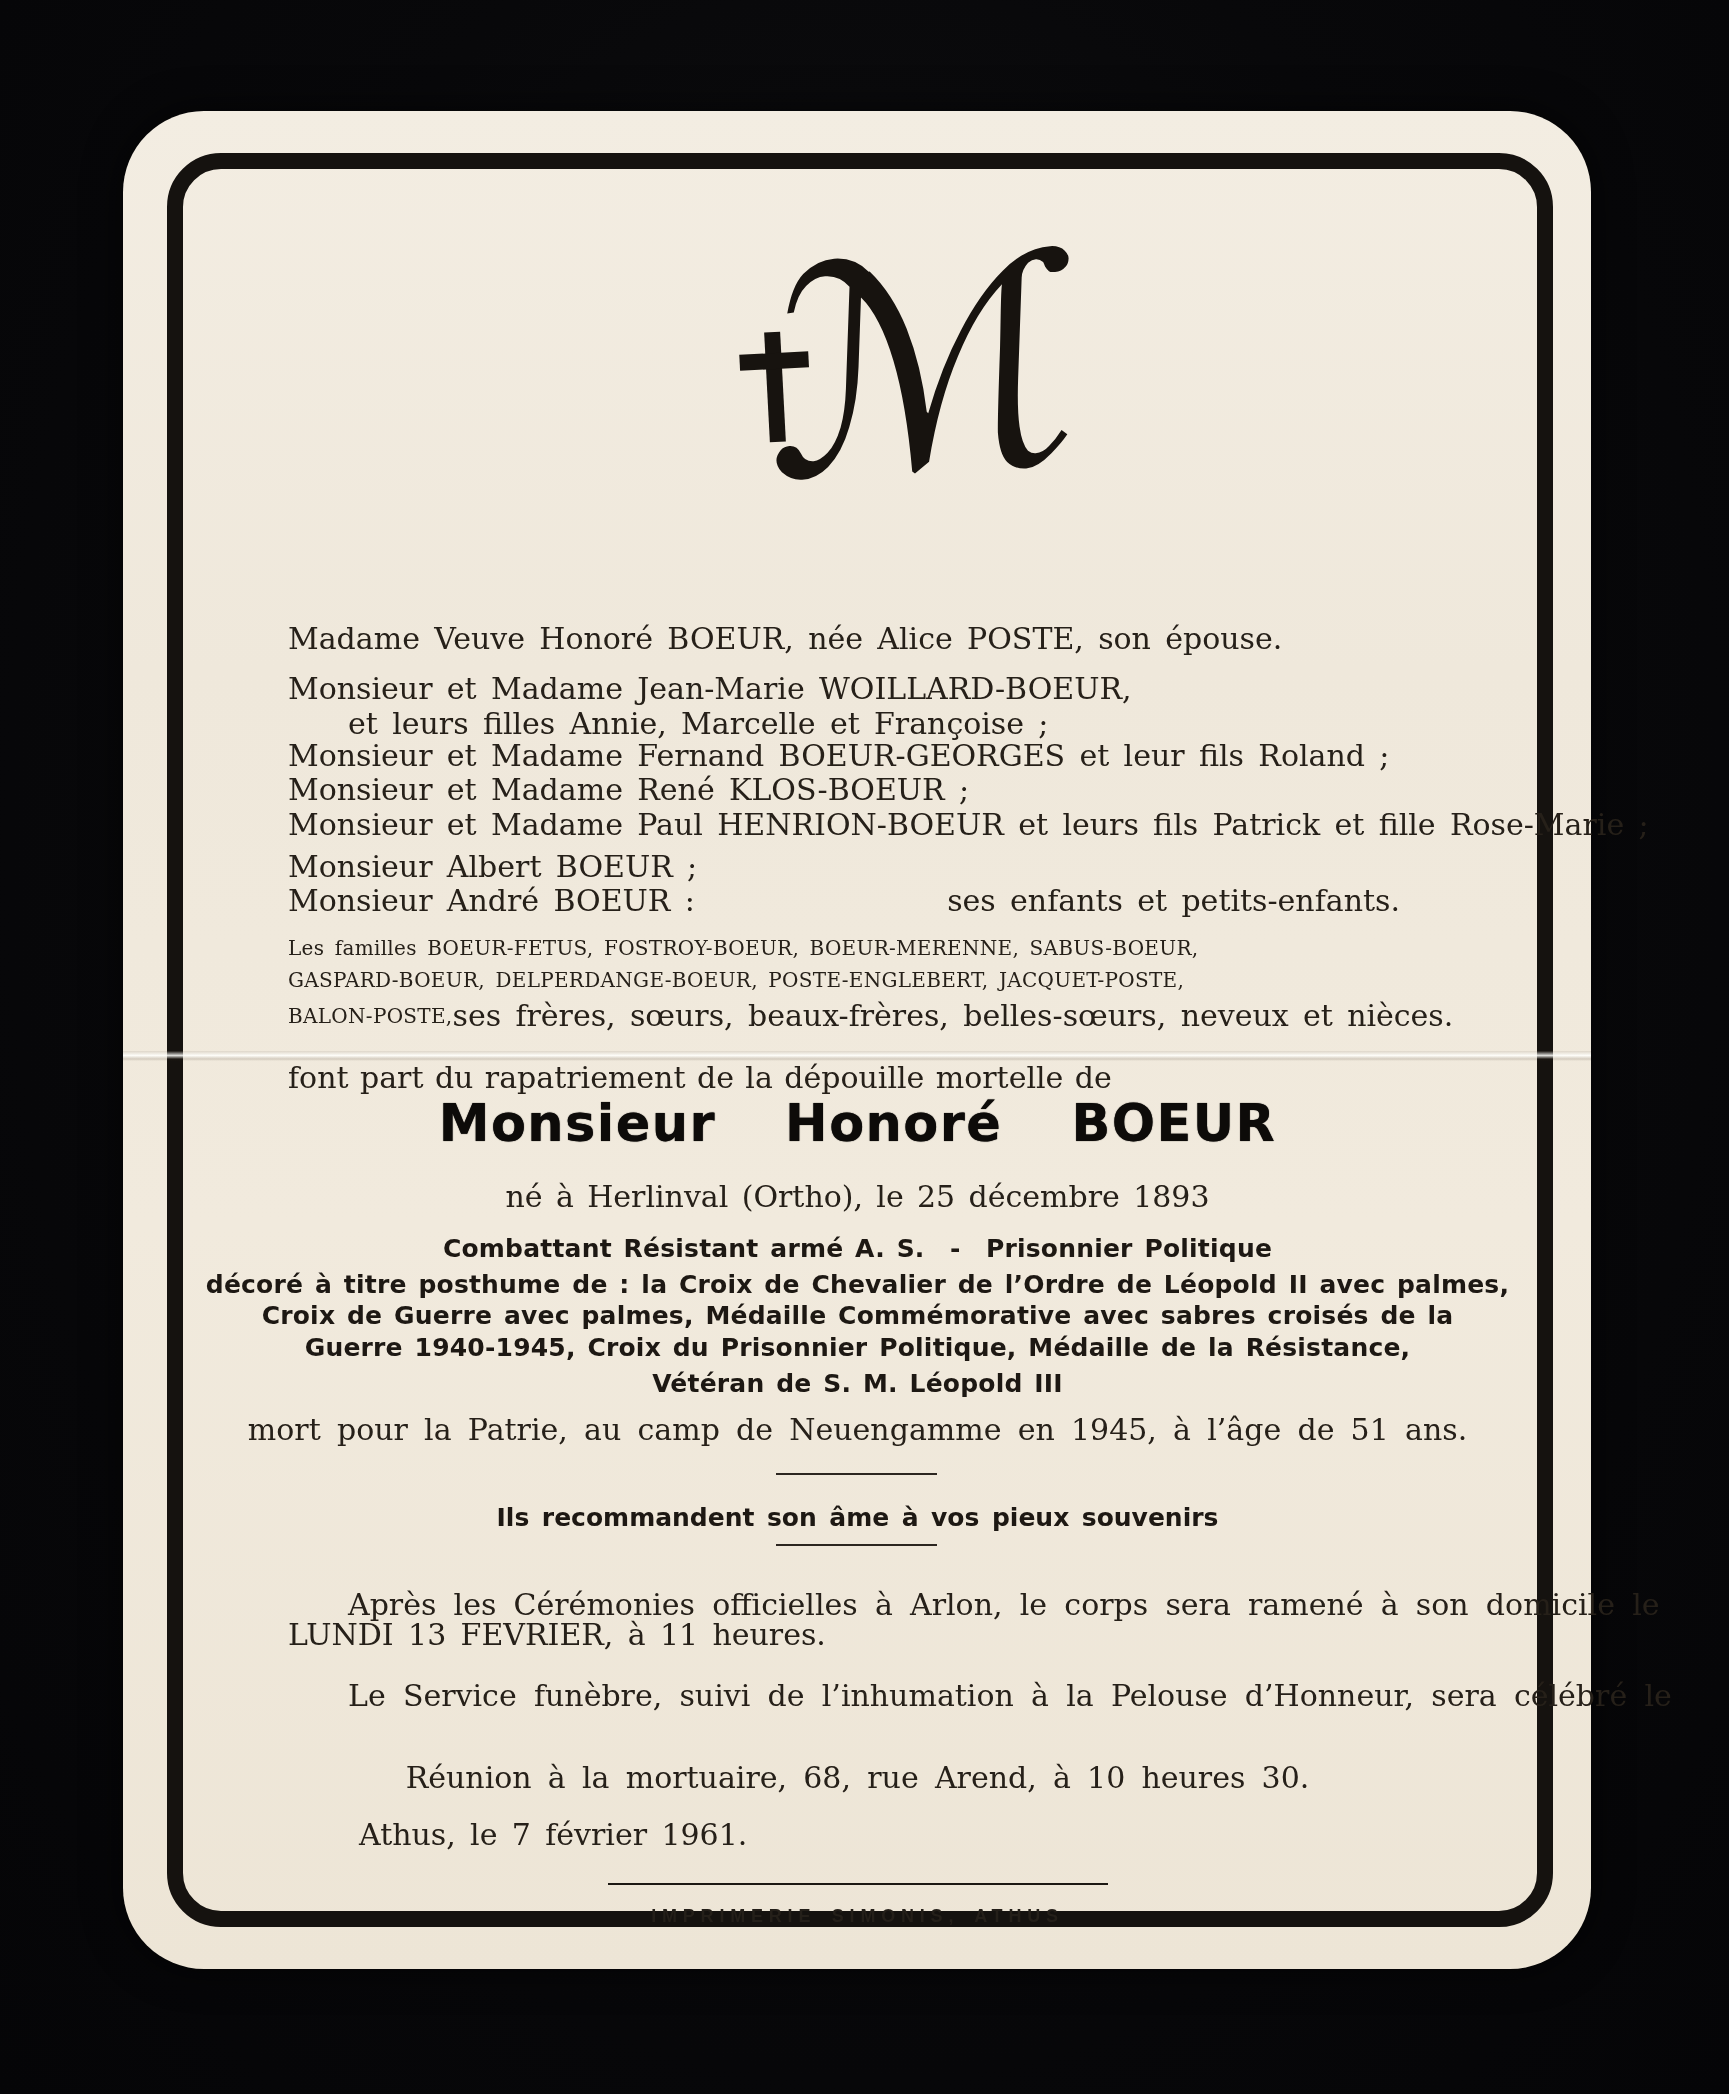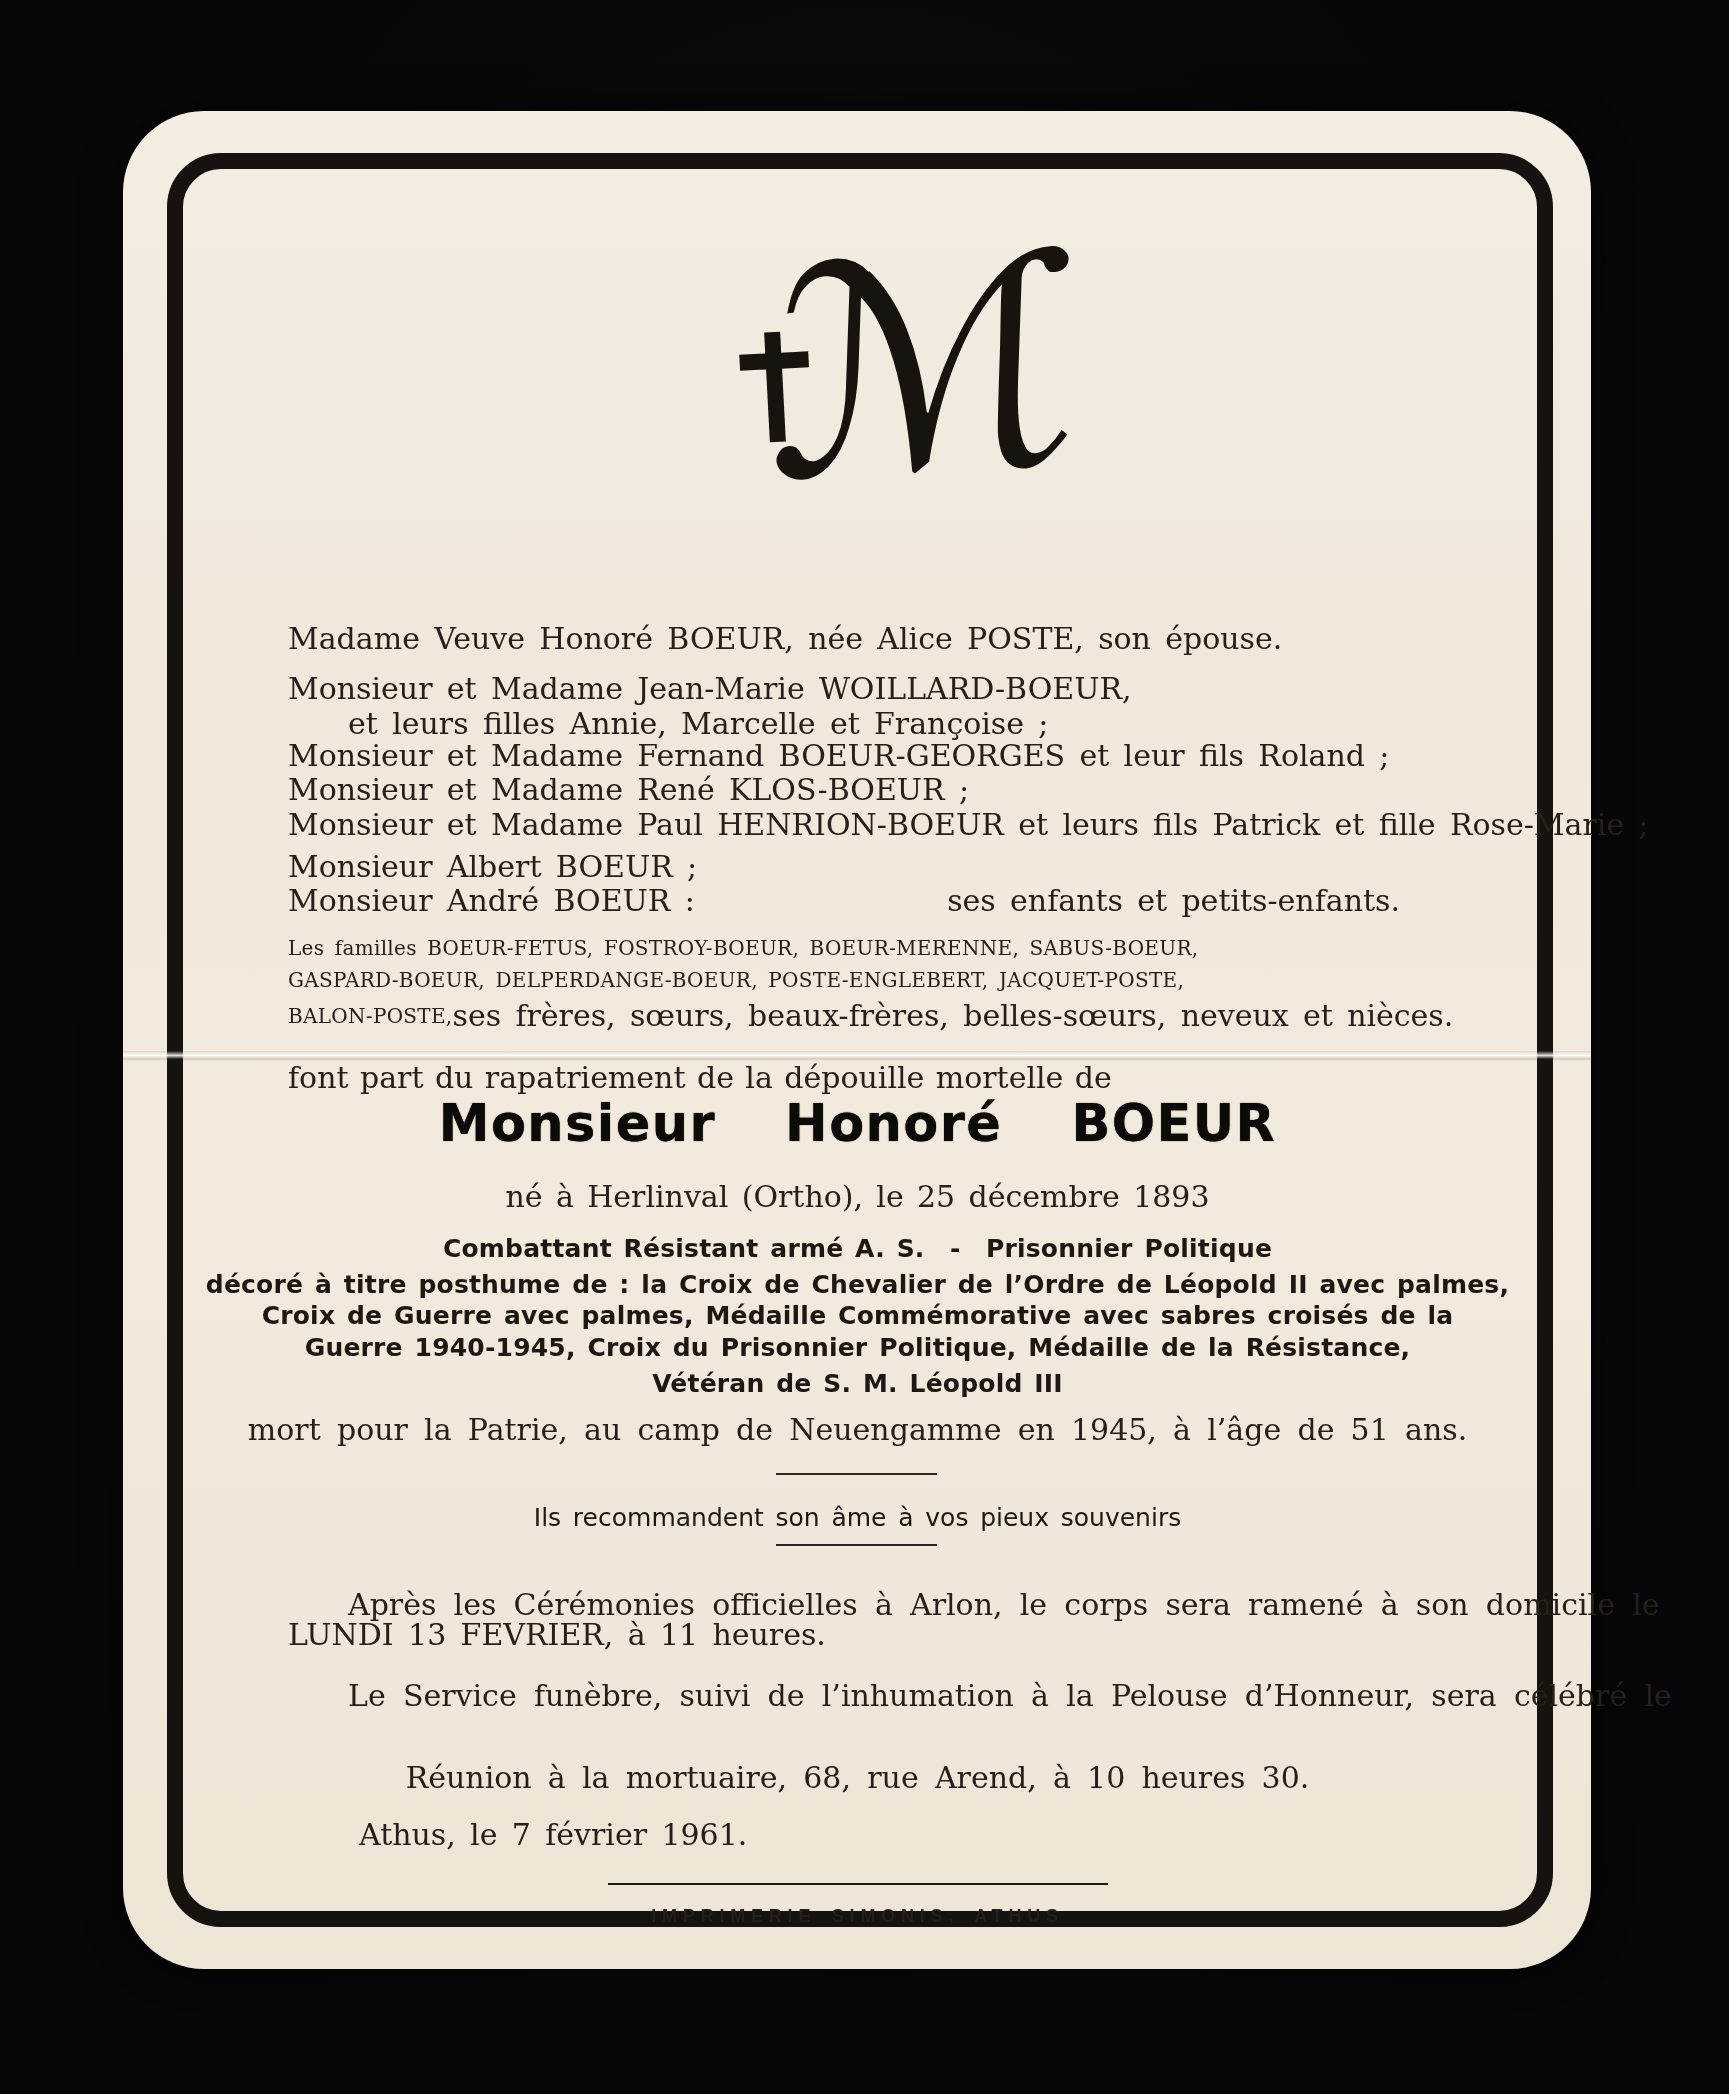--- a/index.html
+++ b/index.html
@@ -47,21 +47,21 @@
     font-family:"DejaVu Sans","Liberation Sans",sans-serif;
     font-weight:bold;font-size:51px;letter-spacing:1.4px;word-spacing:50px;
     color:#0d0b09;text-shadow:0 0 1px #0d0b09;text-align:center;
   }
   .honors{
     font-family:"DejaVu Sans","Liberation Sans",sans-serif;
     font-weight:bold;font-size:25px;letter-spacing:0.2px;word-spacing:2.9px;color:#1d1813;
   }
   .prayer{
     font-family:"DejaVu Sans","Liberation Sans",sans-serif;
-    font-weight:normal;font-size:25px;word-spacing:3.8px;color:#1d1813;
+    font-weight:bold;font-size:25px;word-spacing:3.8px;color:#1d1813;
   }
   .rule{position:absolute;height:0;border-top:2.9px solid #2c2620;}
   .rule.small{left:653px;width:161px;}
   .printer-rule{left:485px;width:500px;border-top:2.9px solid #1c1813;}
   .imprint{
     font-family:Liberation Sans, sans-serif;
     font-weight:bold;font-size:18px;letter-spacing:5.8px;color:#241f19;
   }
   .indent{text-indent:60px;margin-top:9px;}
 </style>

